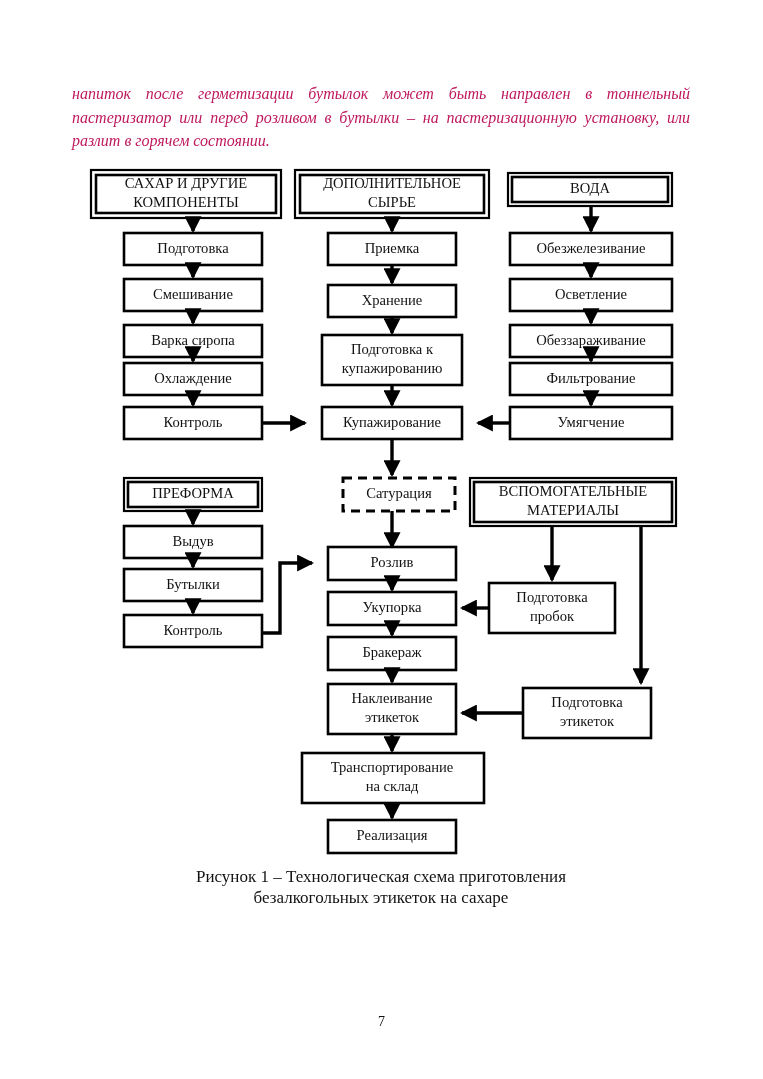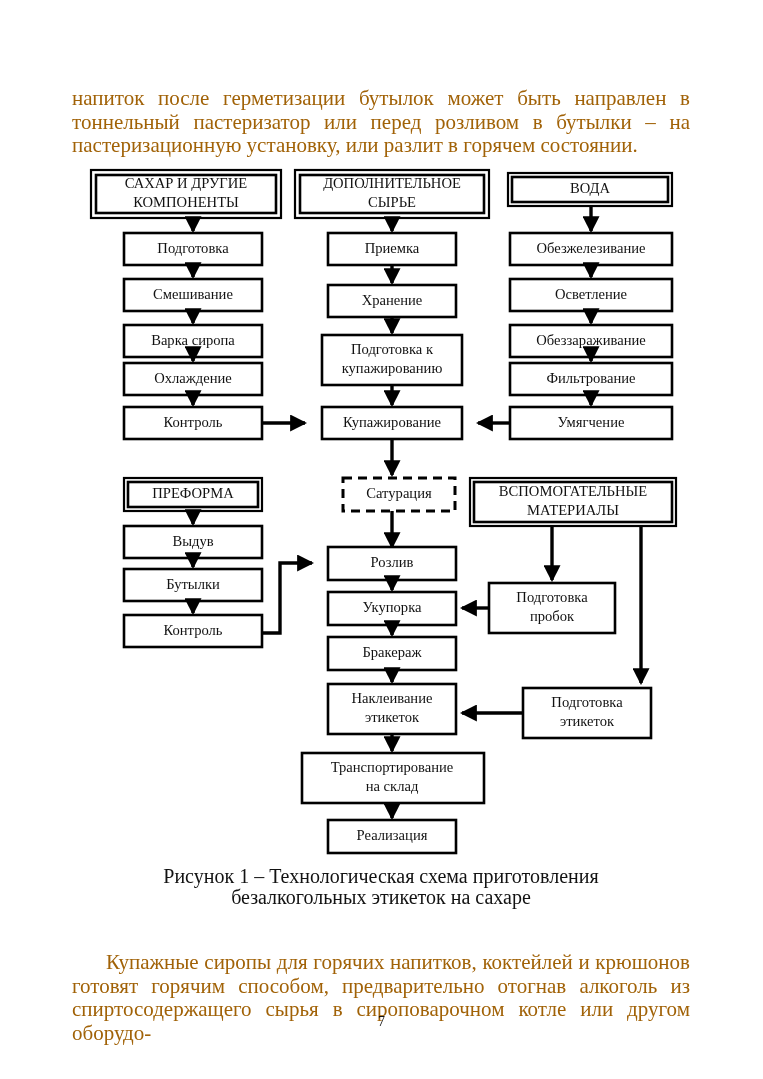--- a/index.html
+++ b/index.html
@@ -1,24 +1,24 @@
 <!DOCTYPE html>
 <html><head>
 <meta charset="utf-8">
 <style>
   html,body{margin:0;padding:0;background:#ffffff;}
   body{width:763px;height:1079px;position:relative;
        font-family:"Liberation Serif","DejaVu Serif",serif;color:#111;}
   .page{position:absolute;inset:0;}
-  .para{position:absolute;font-size:21px;line-height:23.5px;
-        text-align:justify;text-justify:inter-word;color:#a16207;}
+  .para{position:absolute;font-size:16px;line-height:23.5px;
+        text-align:justify;text-justify:inter-word;color:#be185d;font-style:italic;}
   #para-top{left:72px;top:66px;width:618px;}
   #para-bottom{left:72px;top:930px;width:618px;text-indent:34px;}
   #figure-caption{position:absolute;left:72px;top:866px;width:618px;
-        text-align:center;font-size:20px;line-height:21px;color:#121212;}
+        text-align:center;font-size:17px;line-height:21px;color:#121212;}
   #page-number{position:absolute;left:0;top:1014px;width:763px;
         text-align:center;font-size:14px;color:#121212;}
   #flowchart{position:absolute;left:0;top:155px;width:763px;height:705px;}
   svg{display:block;}
   .bx{fill:#ffffff;stroke:#000000;stroke-width:2.6;}
   .bx-outer{fill:none;stroke:#000000;stroke-width:2.2;}
   .bx-dash{fill:#ffffff;stroke:#000000;stroke-width:3;stroke-dasharray:9 6;}
   .ln{stroke:#000000;stroke-width:3.4;fill:none;}
   text{font-family:"Liberation Serif","DejaVu Serif",serif;
        fill:#121212;text-anchor:middle;dominant-baseline:middle;}
@@ -215,17 +215,16 @@
       </g>
 
     </svg>
   </div>
 
   <div id="figure-caption">
     <div>Рисунок 1 – Технологическая схема приготовления</div>
     <div>безалкогольных этикеток на сахаре</div>
   </div>
 
-  <p class="para" id="para-bottom">Купажные сиропы для горячих напитков, коктейлей и крюшонов готовят горячим способом, предварительно отогнав алкоголь из спиртосодержащего сырья в сироповарочном котле или другом оборудо-</p>
 
   <div id="page-number">7</div>
 
 </div>
 
 </body></html>

